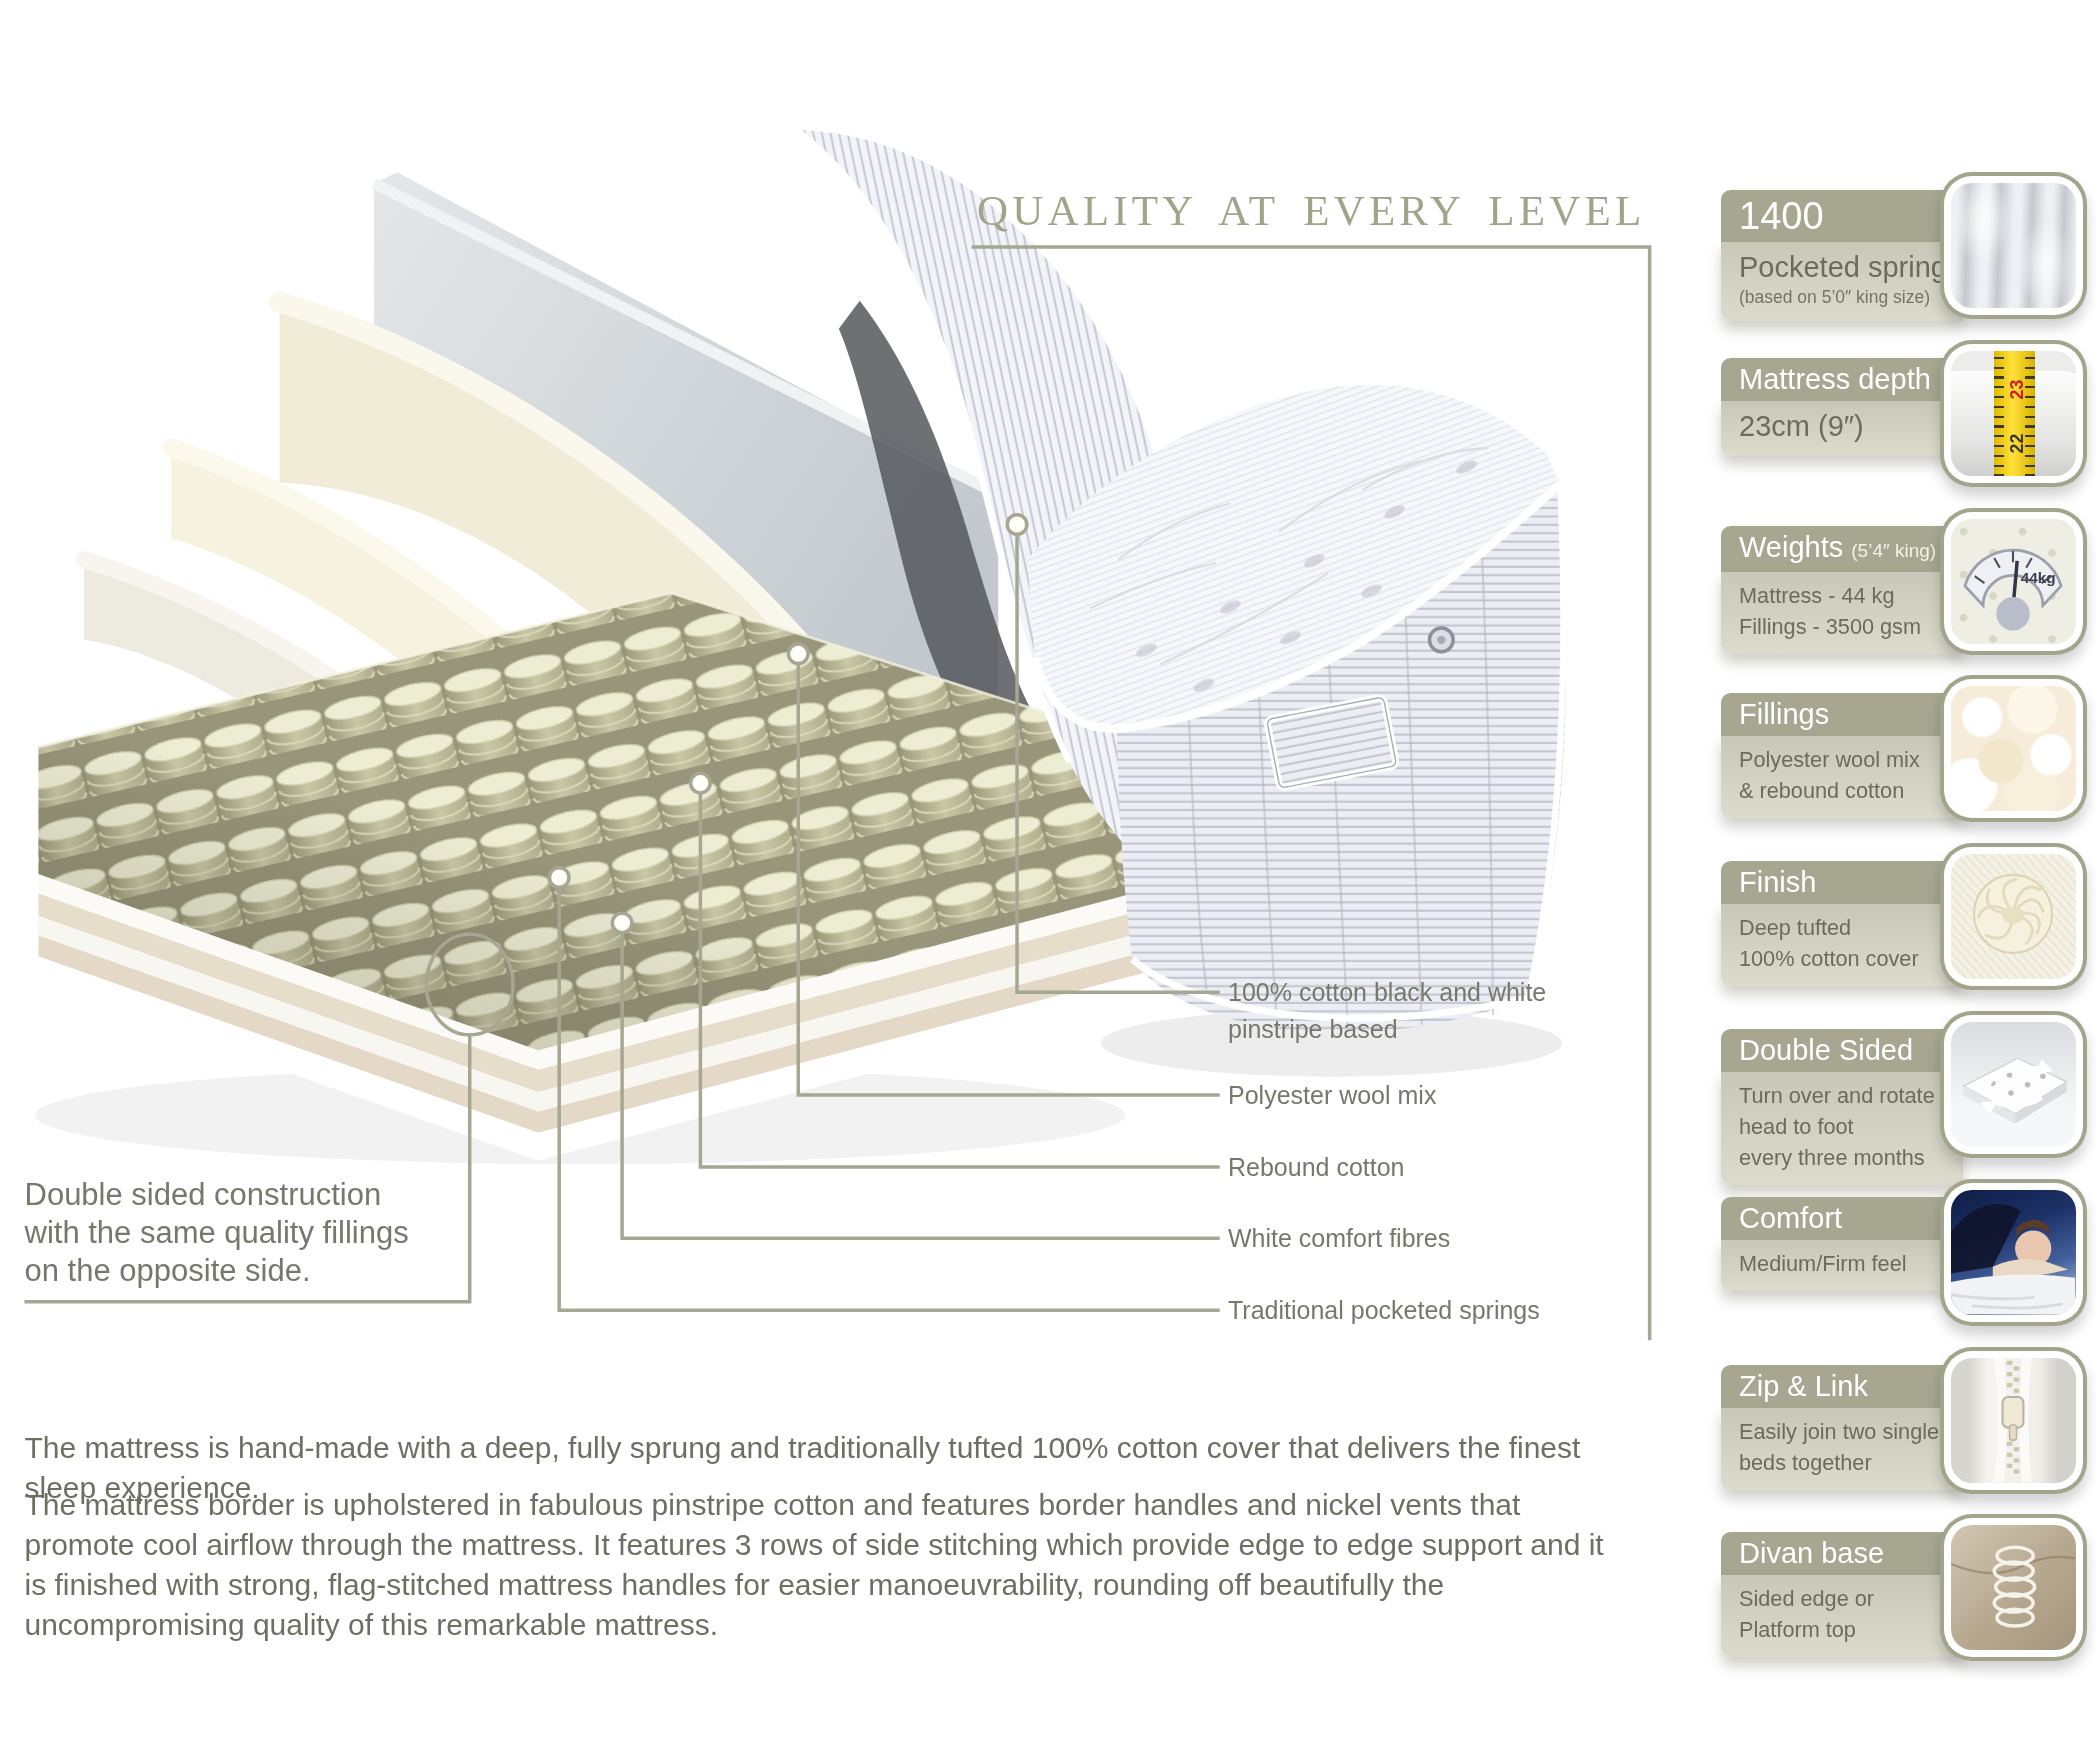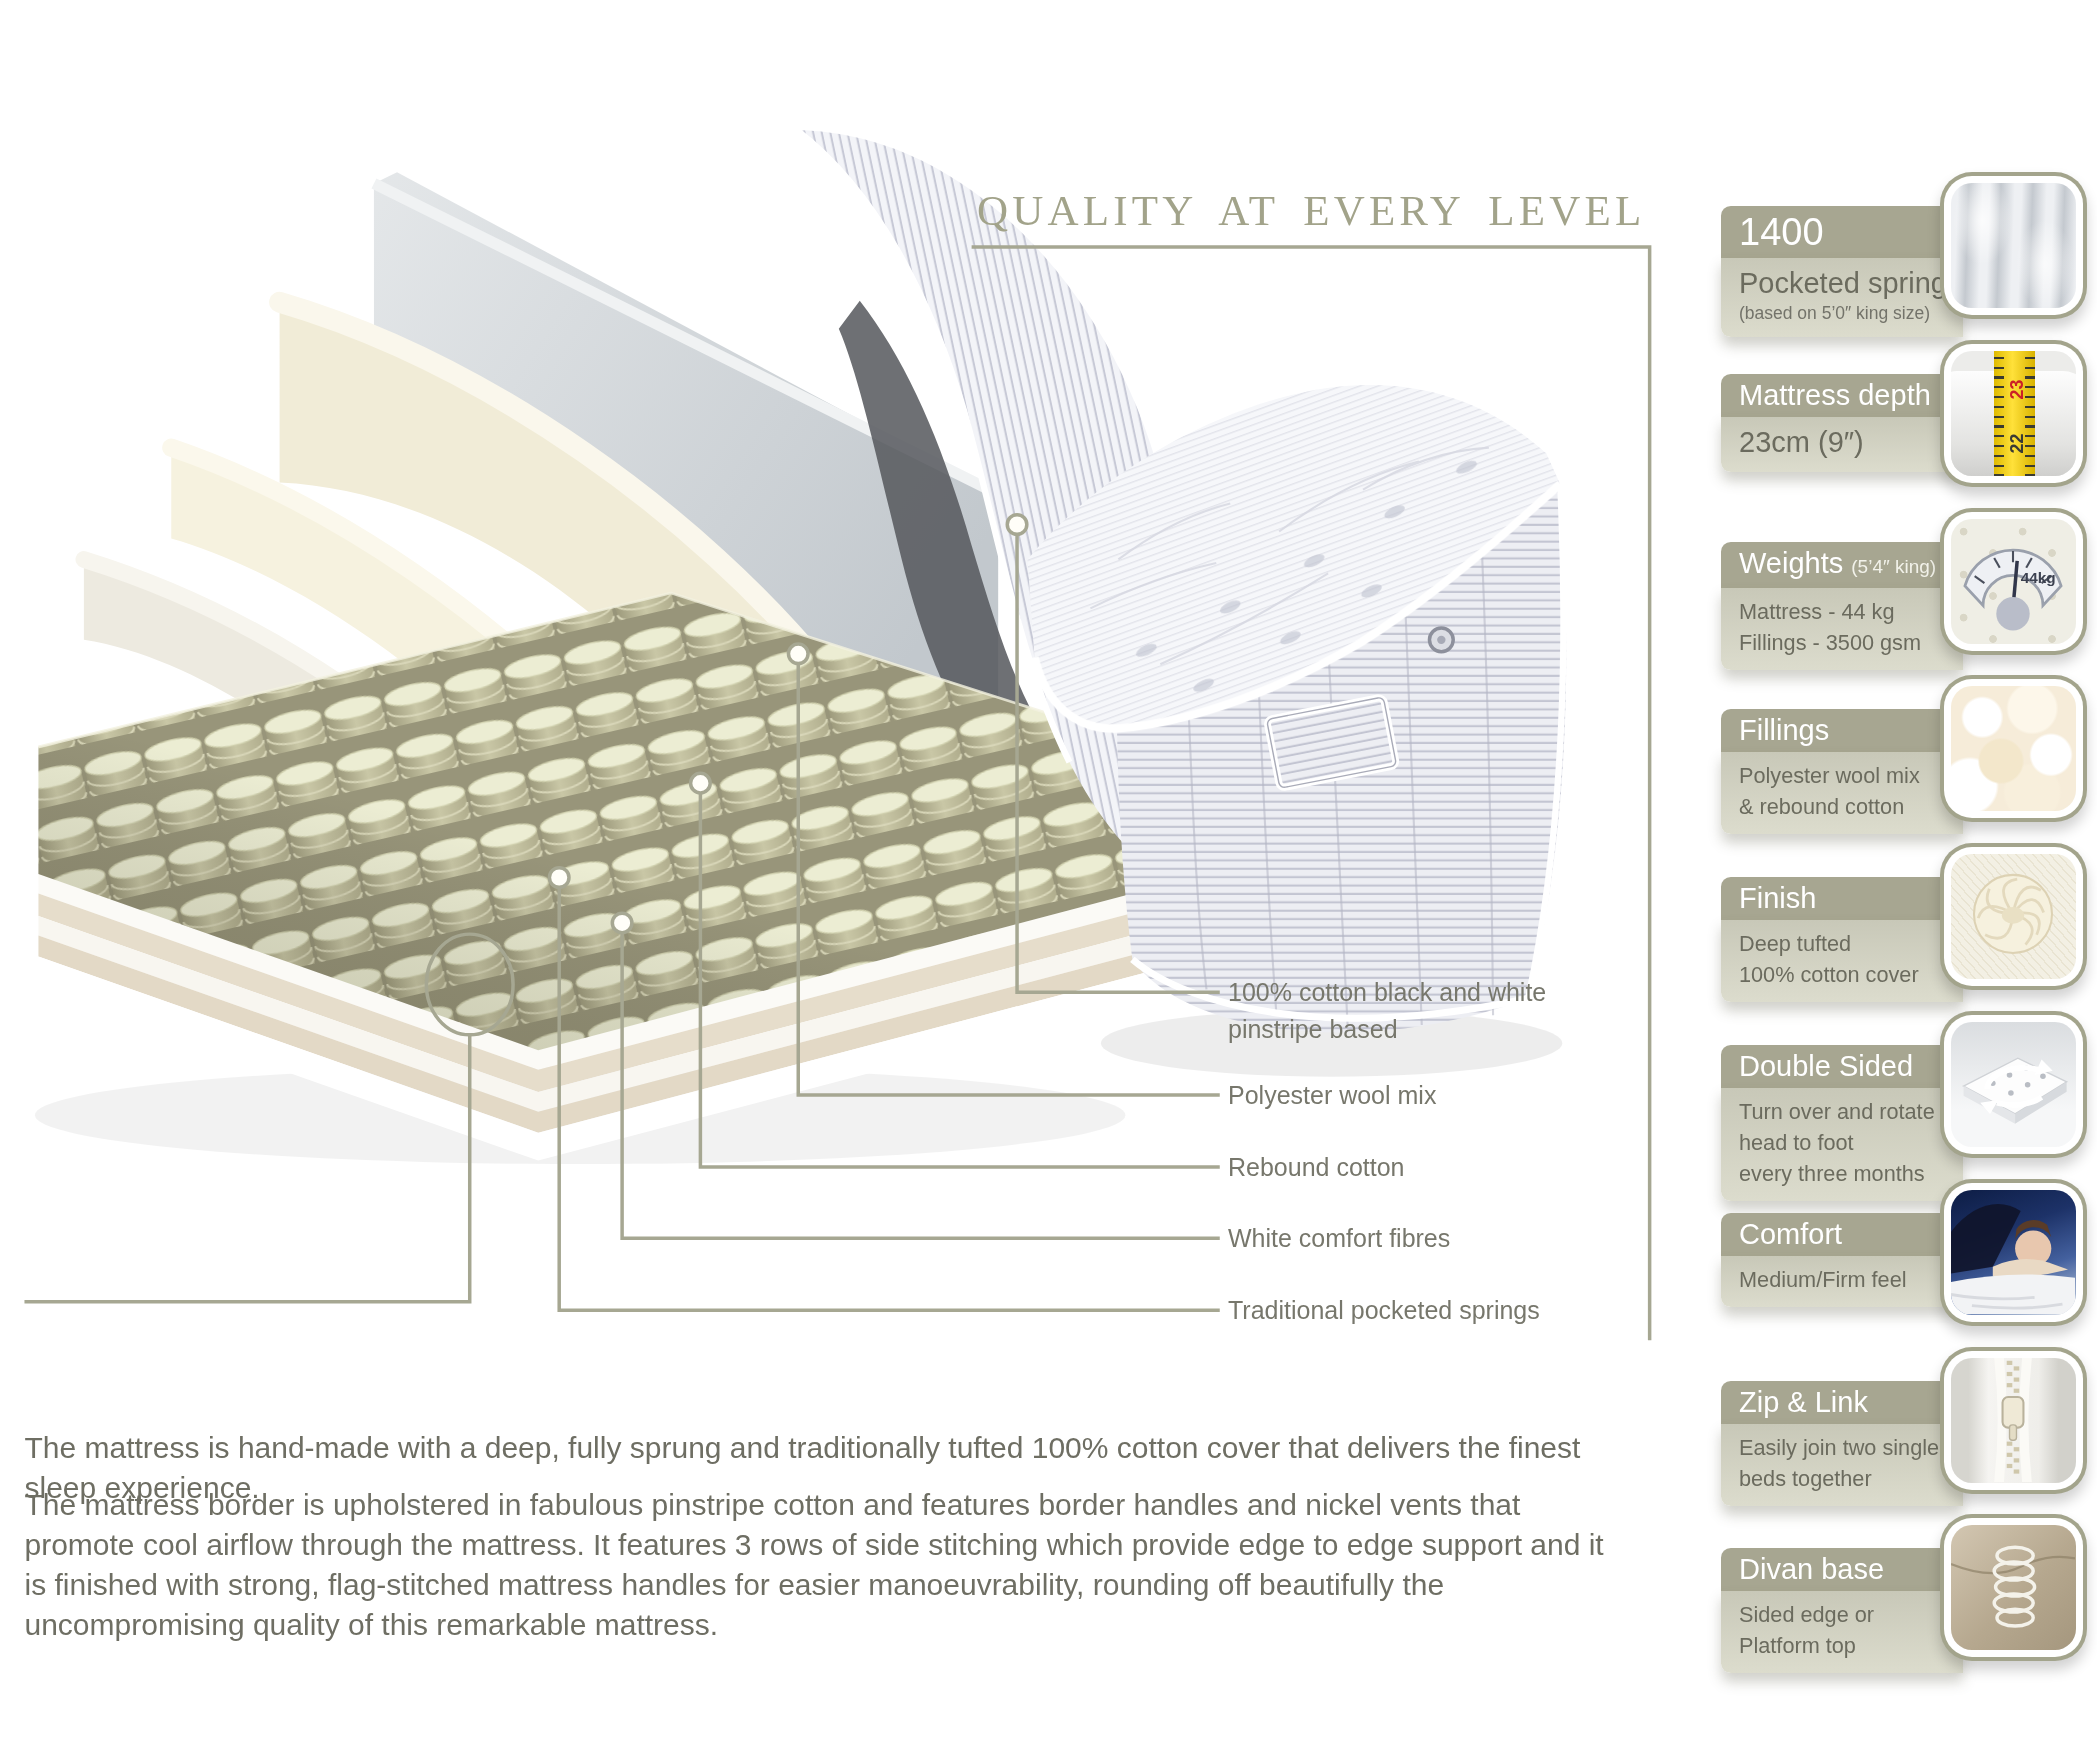--- a/index.html
+++ b/index.html
@@ -18,21 +18,21 @@
   .left-note{position:absolute;left:24.5px;top:1176px;color:#77776c;font-size:31px;line-height:38px;}
   .left-note span{display:block;}
 
   .para{position:absolute;left:24.5px;width:1587px;color:#6e6e63;font-size:30px;line-height:40px;}
   .para-1{top:1428px;} .para-2{top:1485px;}
 
   
   .card{position:absolute;left:1721px;width:366px;height:147px;}
   .c1{top:172px;} .c2{top:340px;} .c3{top:508px;} .c4{top:675px;} .c5{top:843px;}
   .c6{top:1011px;} .c7{top:1179px;} .c8{top:1347px;} .c9{top:1514px;}
-  .cardtext{position:absolute;left:0;top:18px;width:242px;margin-top:16px;}
+  .cardtext{position:absolute;left:0;top:18px;width:242px;}
   .chead{background:#a7a691;color:#fff;font-size:29px;line-height:29px;padding:7px 0 7px 18px;
          border-radius:9.8px 0 0 0;white-space:nowrap;}
   .chead .small{font-size:19px;color:#f2f2ea;}
   .chead.big{font-size:38px;line-height:38px;}
   .cbody{background:linear-gradient(180deg,#c8c8b8,#dcdccd);color:#6b6b5e;
          padding:8.4px 0 11.2px 18px;border-radius:0 0 0 9.8px;
          box-shadow:0 8.4px 12.6px rgba(90,90,70,.28);}
   .cline{font-size:21.7px;line-height:31px;white-space:nowrap;}
   .cline.first{font-size:29px;line-height:35px;}
   .csub{font-size:17.5px;line-height:24px;white-space:nowrap;color:#73736a;}
@@ -252,20 +252,25 @@
   <div class="callout co-3">
     <span>Rebound cotton</span>
   </div>
   <div class="callout co-4">
     <span>White comfort fibres</span>
   </div>
   <div class="callout co-5">
     <span>Traditional pocketed springs</span>
   </div>
 
+  <div class="left-note">
+    <span>Double sided construction</span>
+    <span>with the same quality fillings</span>
+    <span>on the opposite side.</span>
+  </div>
 
   <div class="para para-1">The mattress is hand-made with a deep, fully sprung and traditionally tufted 100% cotton cover that delivers the finest sleep experience.</div>
   <div class="para para-2">The mattress border is upholstered in fabulous pinstripe cotton and features border handles and nickel vents that promote cool airflow through the mattress. It features 3 rows of side stitching which provide edge to edge support and it is finished with strong, flag-stitched mattress handles for easier manoeuvrability, rounding off beautifully the uncompromising quality of this remarkable mattress.</div>
 
   <div class="card c1">
     <div class="cardtext">
       <div class="chead big">1400</div>
       <div class="cbody">
         <div class="cline first">Pocketed springs</div>
         <div class="csub">(based on 5’0″ king size)</div>

